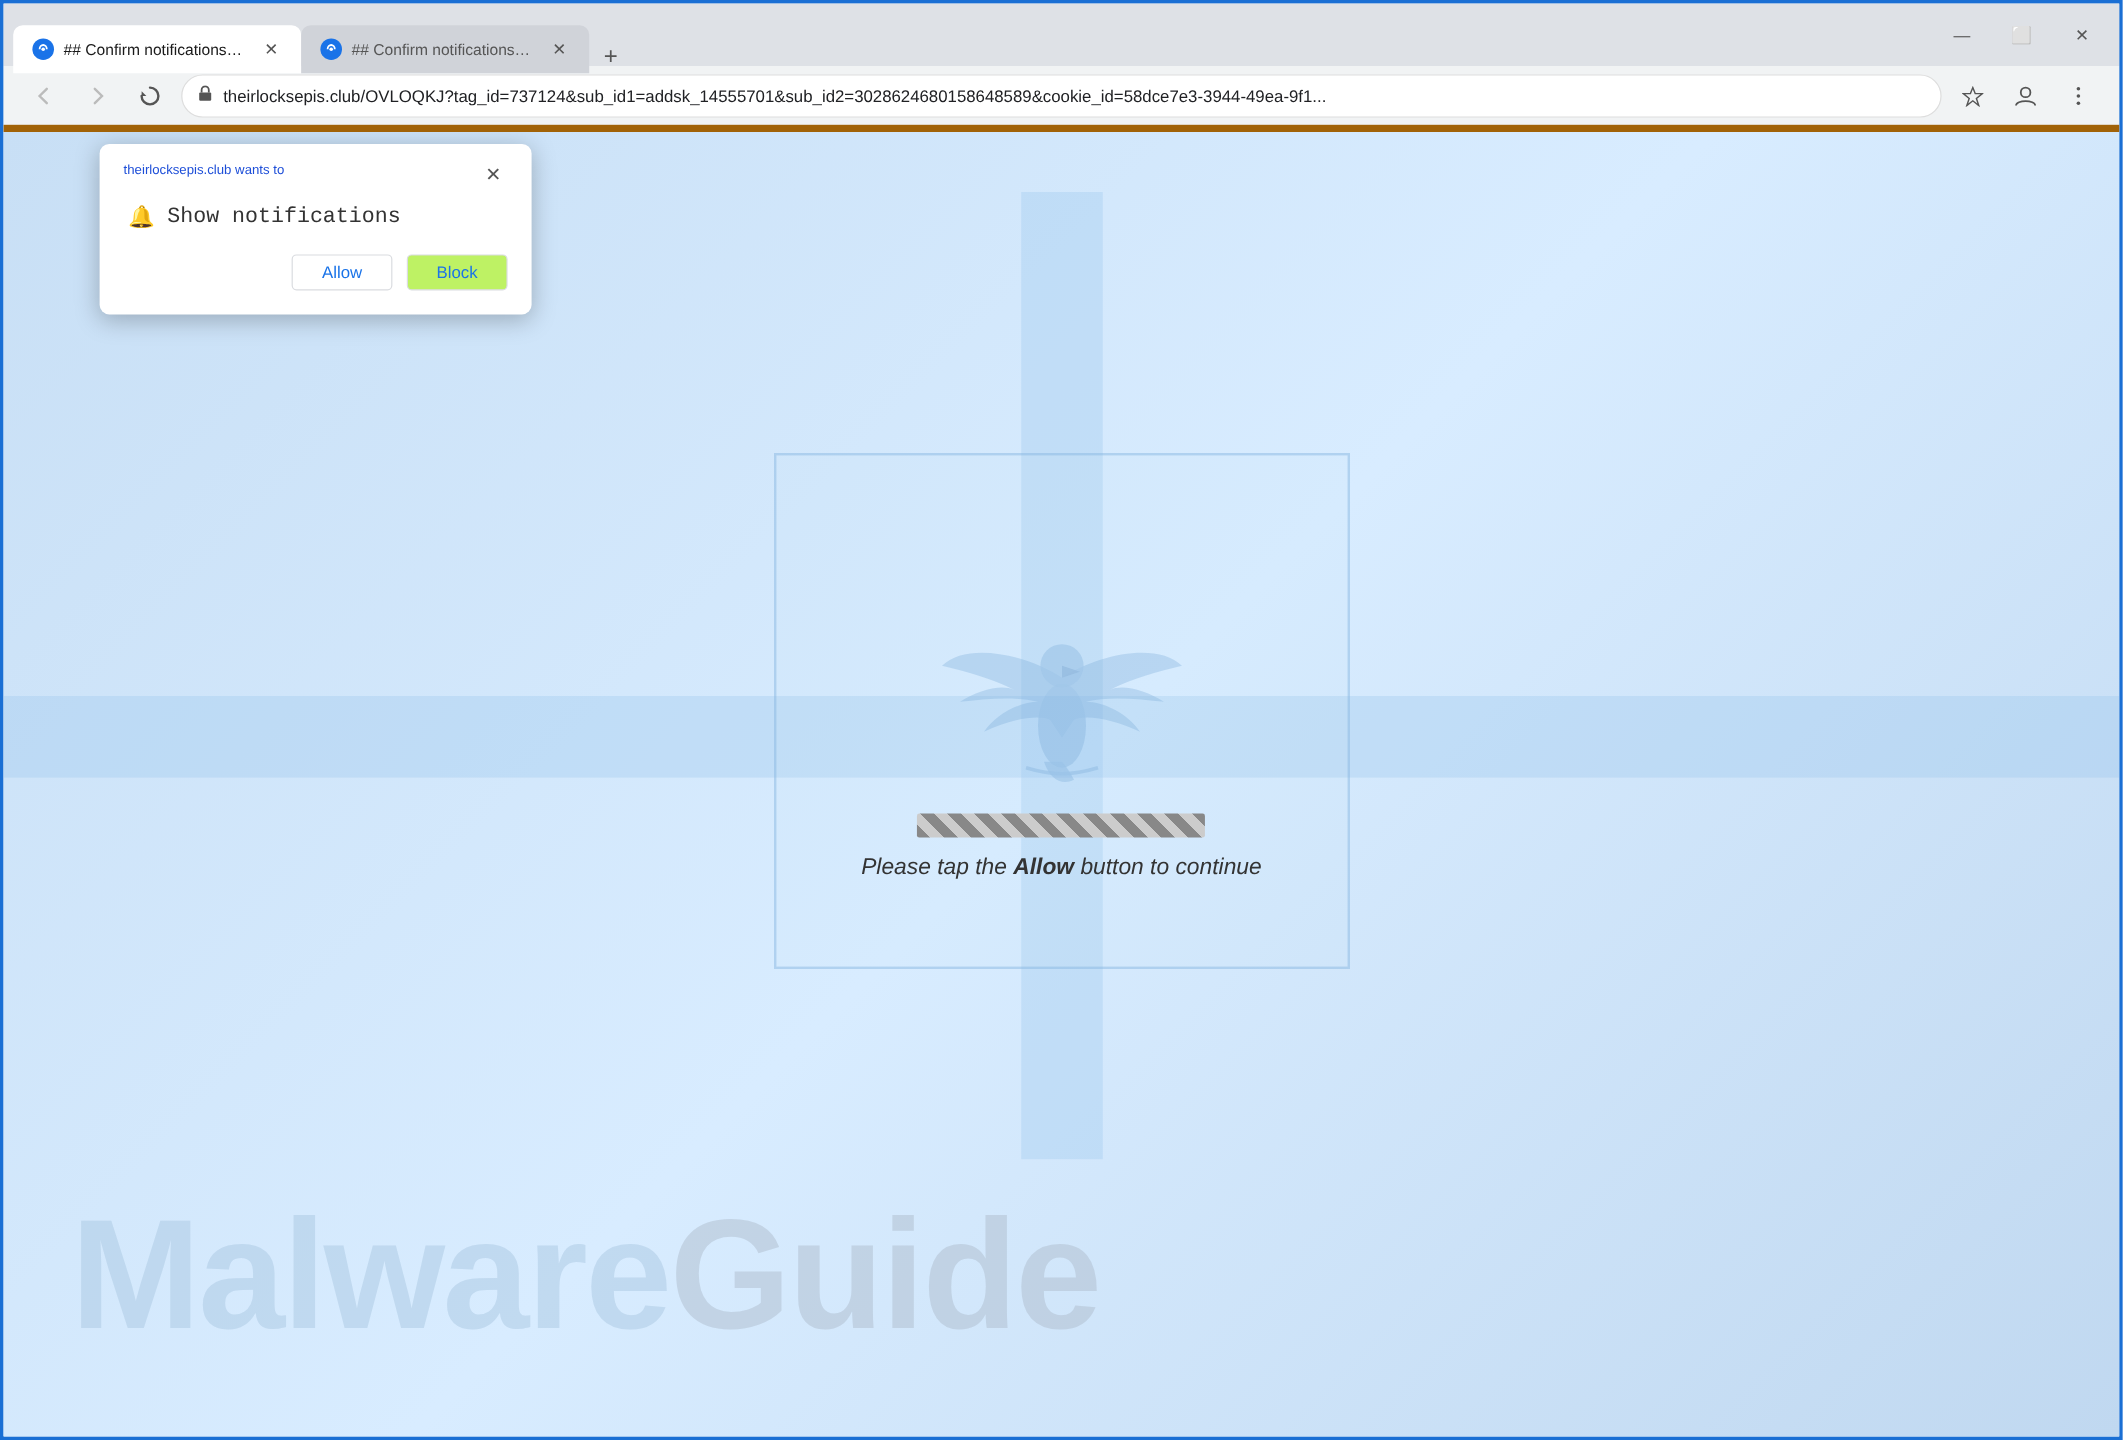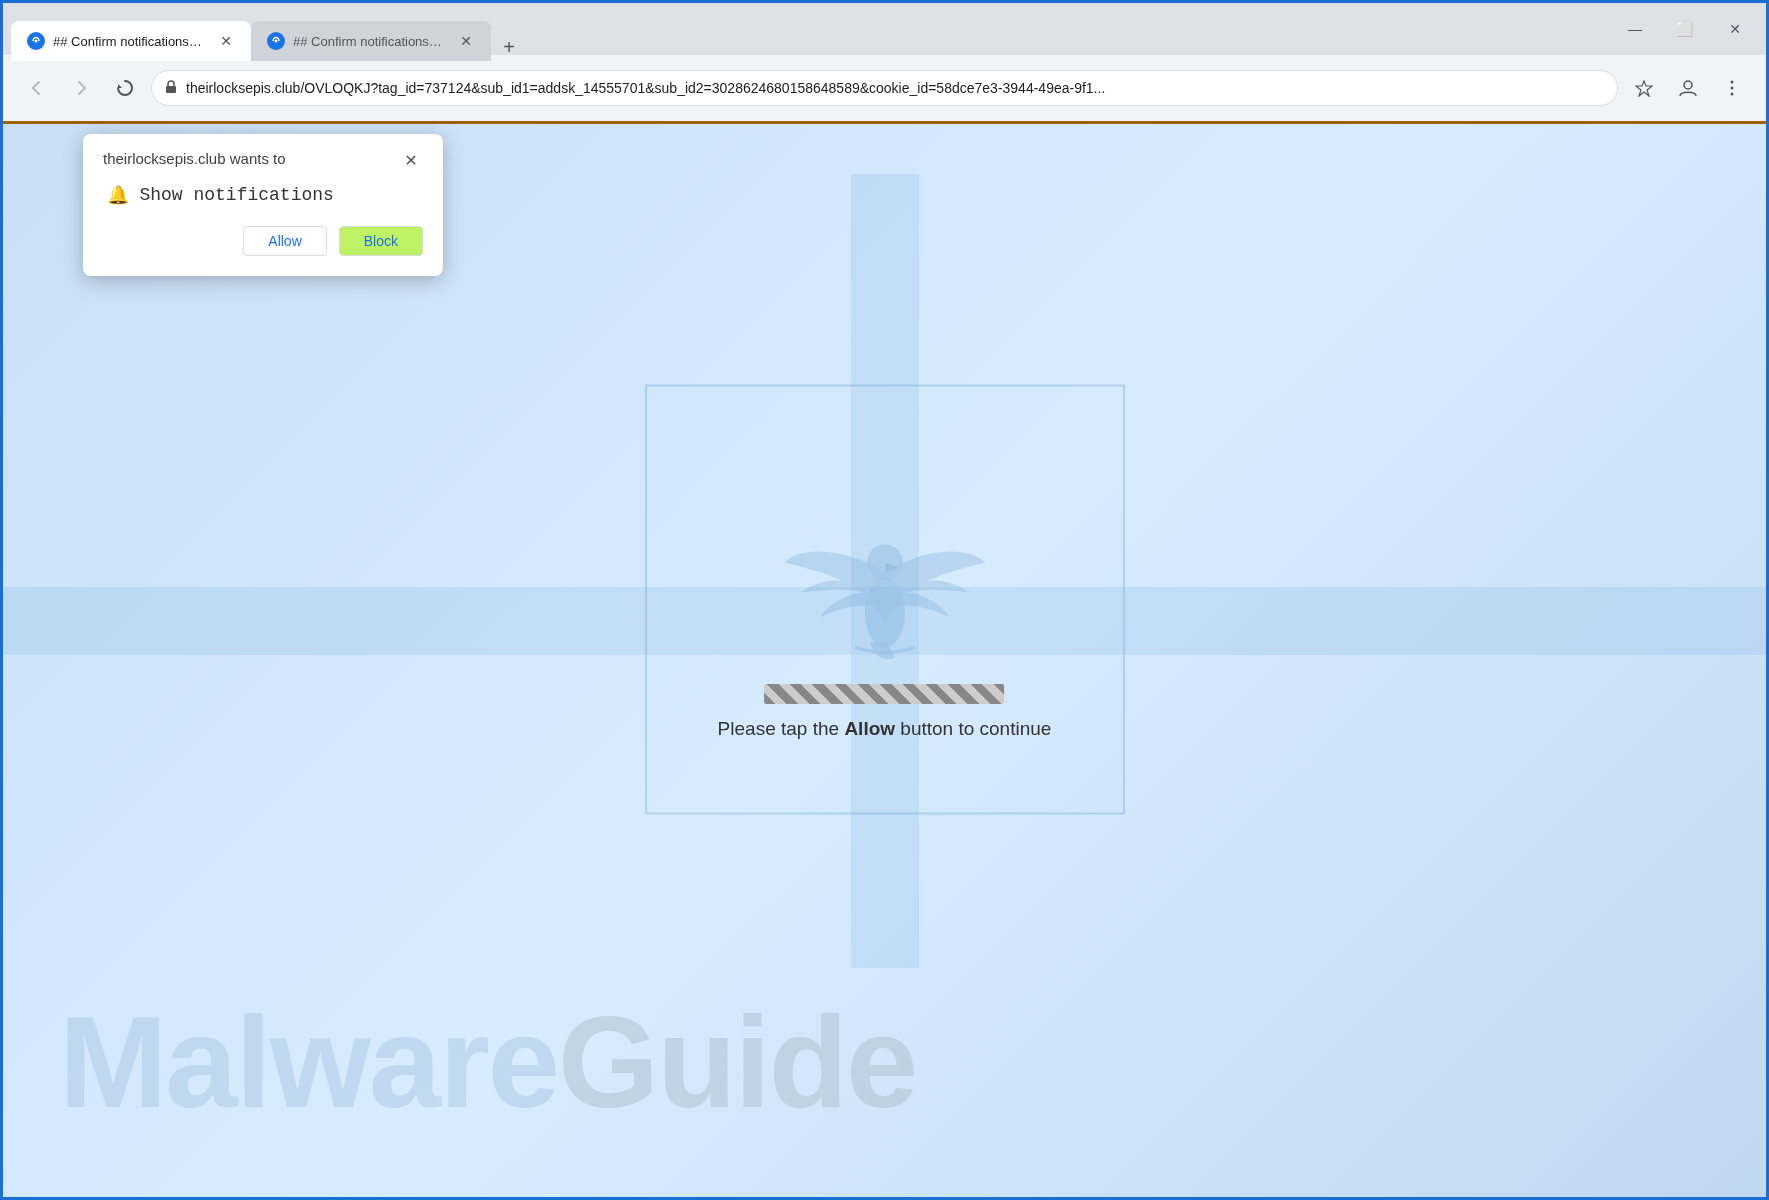--- a/index.html
+++ b/index.html
@@ -124,26 +124,26 @@
       align-items: center;
       justify-content: center;
       cursor: pointer;
       color: #555;
       font-size: 14px;
     }
 
     
     .nav-bar {
       background: #f1f3f4;
-      height: 69px;
+      height: 55px;
       display: flex;
       align-items: center;
       padding: 0 16px;
       gap: 8px;
-      border-bottom: 3px solid #a16207;
+      border-bottom: 6px solid #a16207;
     }
 
     .nav-btn {
       width: 36px;
       height: 36px;
       border-radius: 50%;
       display: flex;
       align-items: center;
       justify-content: center;
       cursor: pointer;
@@ -244,22 +244,22 @@
     }
 
     .popup-header {
       display: flex;
       justify-content: space-between;
       align-items: flex-start;
       margin-bottom: 12px;
     }
 
     .popup-title {
-      font-size: 15px;
-      color: #404040;
+      font-size: 11px;
+      color: #1d4ed8;
       font-weight: normal;
     }
 
     .popup-close-btn {
       width: 24px;
       height: 24px;
       border-radius: 50%;
       display: flex;
       align-items: center;
       justify-content: center;
@@ -470,21 +470,21 @@
               <path d="M110 70 L125 75 L110 80" fill="rgba(100,150,200,0.9)"></path>
 
               <path d="M95 150 C100 165 110 170 120 165 C115 155 110 150 110 150 Z"></path>
 
               <path d="M80 155 C90 158 100 160 110 160 C120 160 130 158 140 155" stroke="rgba(120,170,215,0.7)" stroke-width="3" fill="none"></path>
             </svg>
           </div>
 
           <div style="position:absolute; bottom:38%; left:50%; transform:translateX(-50%); display:flex; flex-direction:column; align-items:center; gap:14px; z-index:5;">
             <div style="width:240px; height:20px; background:repeating-linear-gradient(45deg, #888 0px, #888 8px, #ccc 8px, #ccc 16px); border-radius:2px;"></div>
-            <div style="font-size:19px; color:#333; text-align:right;">
+            <div style="font-size:19px; color:#333; text-align:right;font-style:italic;">
               <span>Please tap the </span><strong>Allow</strong><span> button to continue</span>
             </div>
           </div>
         </div>
       </div>
 
       <div class="malware-guide-text">
         <span class="malware-text">Malware</span><span class="guide-text">Guide</span>
       </div>
 

